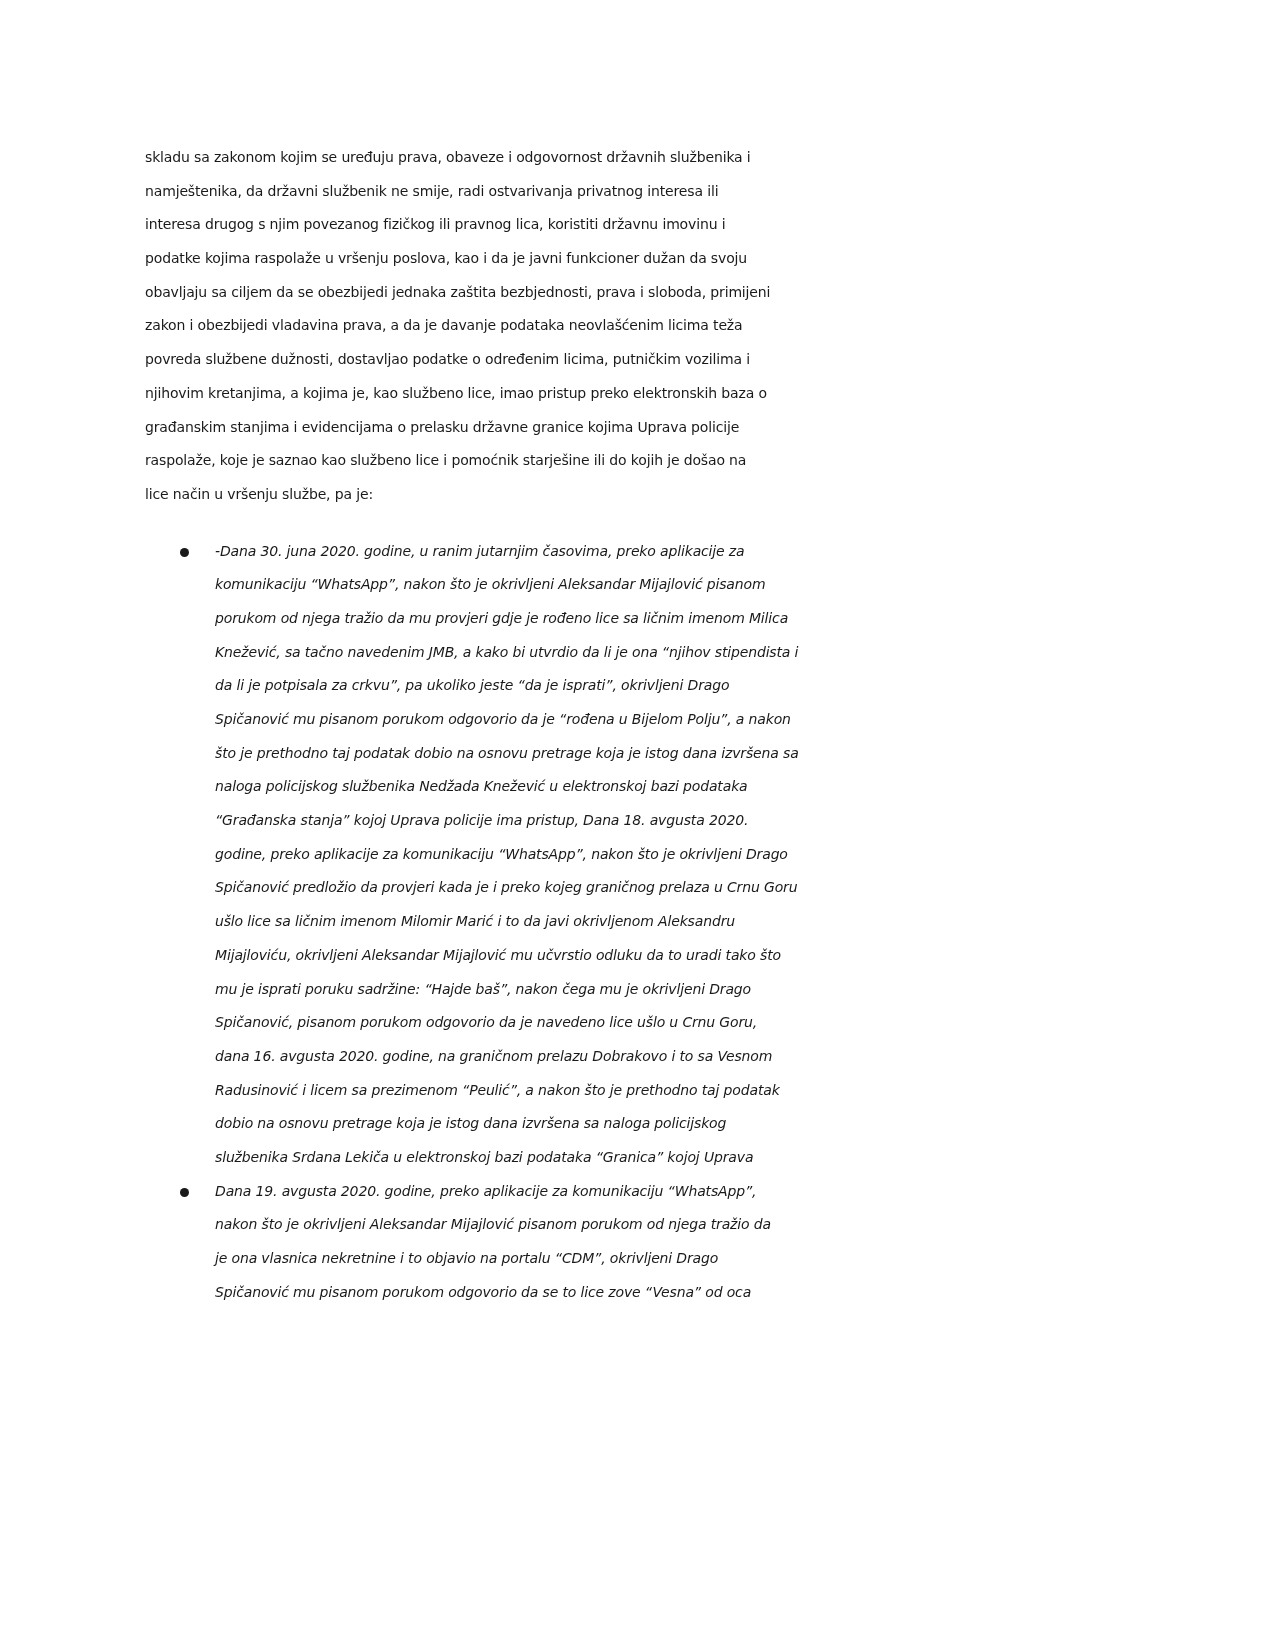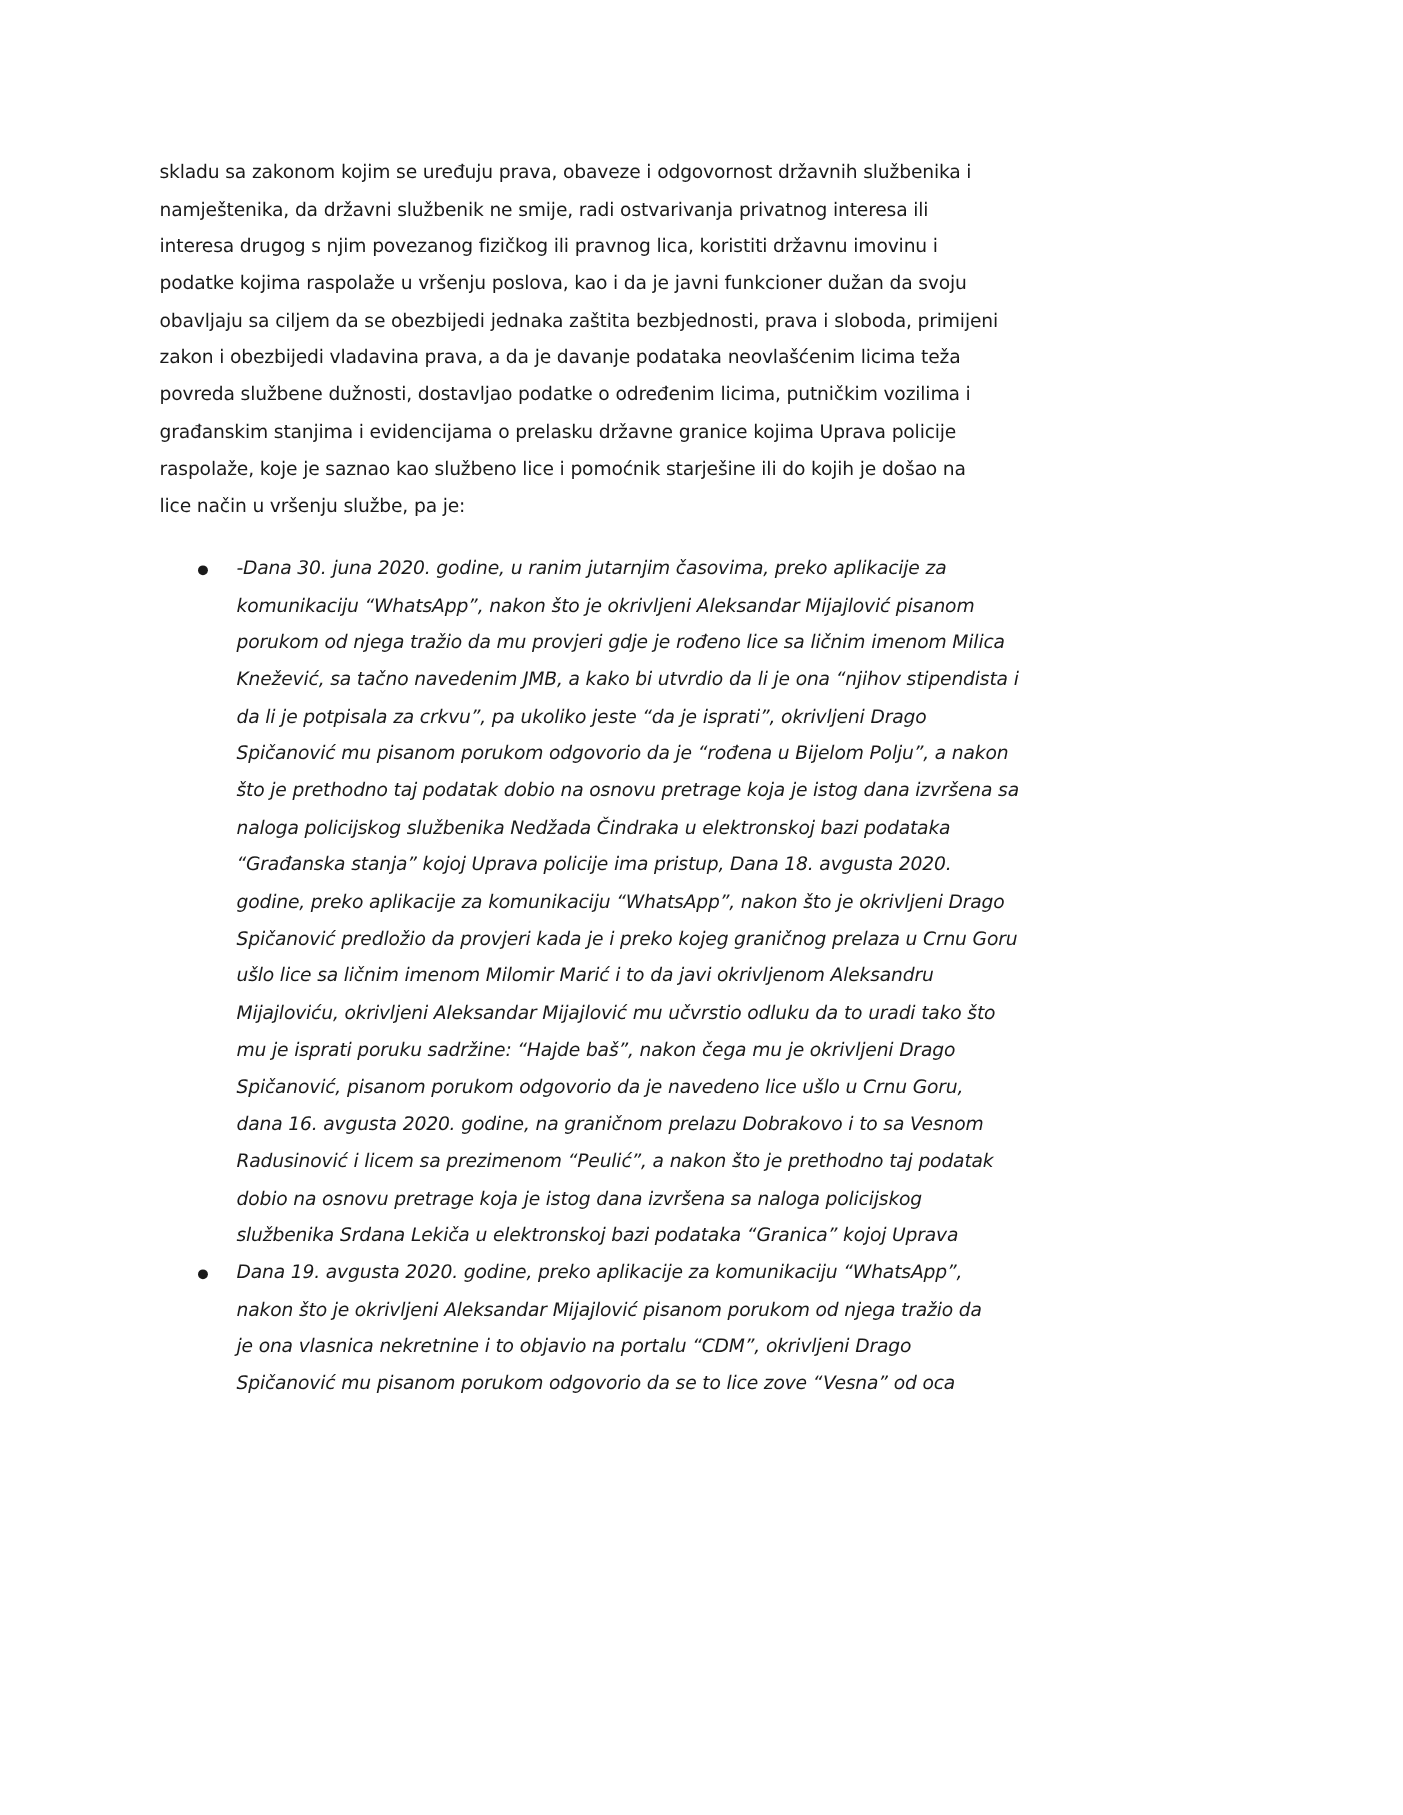--- a/index.html
+++ b/index.html
@@ -16,21 +16,21 @@
     color: #1a1a1a;
   }
   .page {
     position: absolute;
     left: 145px;
     top: 141px;
     width: 935px;
   }
   .line {
     display: block;
-    font-size: 17px;
+    font-size: 14px;
     line-height: 33.7px;
     height: 33.7px;
     white-space: nowrap;
     letter-spacing: -0.15px;
   }
   .intro {
     margin: 0;
   }
   .list {
     margin: 23px 0 0 0;
@@ -57,35 +57,36 @@
 
 <div class="page">
   <p class="intro" id="intro">
       <span class="line">skladu sa zakonom kojim se uređuju prava, obaveze i odgovornost državnih službenika i</span>
       <span class="line">namještenika, da državni službenik ne smije, radi ostvarivanja privatnog interesa ili</span>
       <span class="line">interesa drugog s njim povezanog fizičkog ili pravnog lica, koristiti državnu imovinu i</span>
       <span class="line">podatke kojima raspolaže u vršenju poslova, kao i da je javni funkcioner dužan da svoju</span>
       <span class="line">obavljaju sa ciljem da se obezbijedi jednaka zaštita bezbjednosti, prava i sloboda, primijeni</span>
       <span class="line">zakon i obezbijedi vladavina prava, a da je davanje podataka neovlašćenim licima teža</span>
       <span class="line">povreda službene dužnosti, dostavljao podatke o određenim licima, putničkim vozilima i</span>
+      <span class="line">njihovim kretanjima, a kojima je, kao službeno lice, imao pristup preko elektronskih baza o</span>
       <span class="line">građanskim stanjima i evidencijama o prelasku državne granice kojima Uprava policije</span>
       <span class="line">raspolaže, koje je saznao kao službeno lice i pomoćnik starješine ili do kojih je došao na</span>
       <span class="line">lice način u vršenju službe, pa je:</span>
     </p>
   <ul class="list" id="list">
       <li class="list-item">
         <span class="bullet"></span>
         <span class="line"> -Dana 30. juna 2020. godine, u ranim jutarnjim časovima, preko aplikacije za</span>
         <span class="line">komunikaciju “WhatsApp”, nakon što je okrivljeni Aleksandar Mijajlović pisanom</span>
         <span class="line">porukom od njega tražio da mu provjeri gdje je rođeno lice sa ličnim imenom Milica</span>
         <span class="line">Knežević, sa tačno navedenim JMB, a kako bi utvrdio da li je ona “njihov stipendista i</span>
         <span class="line">da li je potpisala za crkvu”, pa ukoliko jeste “da je isprati”, okrivljeni Drago</span>
         <span class="line">Spičanović mu pisanom porukom odgovorio da je “rođena u Bijelom Polju”, a nakon</span>
         <span class="line">što je prethodno taj podatak dobio na osnovu pretrage koja je istog dana izvršena sa</span>
-        <span class="line">naloga policijskog službenika Nedžada Čindraka u elektronskoj bazi podataka</span>
+        <span class="line">naloga policijskog službenika Nedžada Knežević u elektronskoj bazi podataka</span>
         <span class="line">“Građanska stanja” kojoj Uprava policije ima pristup, Dana 18. avgusta 2020.</span>
         <span class="line">godine, preko aplikacije za komunikaciju “WhatsApp”, nakon što je okrivljeni Drago</span>
         <span class="line">Spičanović predložio da provjeri kada je i preko kojeg graničnog prelaza u Crnu Goru</span>
         <span class="line">ušlo lice sa ličnim imenom Milomir Marić i to da javi okrivljenom Aleksandru</span>
         <span class="line">Mijajloviću, okrivljeni Aleksandar Mijajlović mu učvrstio odluku da to uradi tako što</span>
         <span class="line">mu je isprati poruku sadržine: “Hajde baš”, nakon čega mu je okrivljeni Drago</span>
         <span class="line">Spičanović, pisanom porukom odgovorio da je navedeno lice ušlo u Crnu Goru,</span>
         <span class="line">dana 16. avgusta 2020. godine, na graničnom prelazu Dobrakovo i to sa Vesnom</span>
         <span class="line">Radusinović i licem sa prezimenom “Peulić”, a nakon što je prethodno taj podatak</span>
         <span class="line">dobio na osnovu pretrage koja je istog dana izvršena sa naloga policijskog</span>

